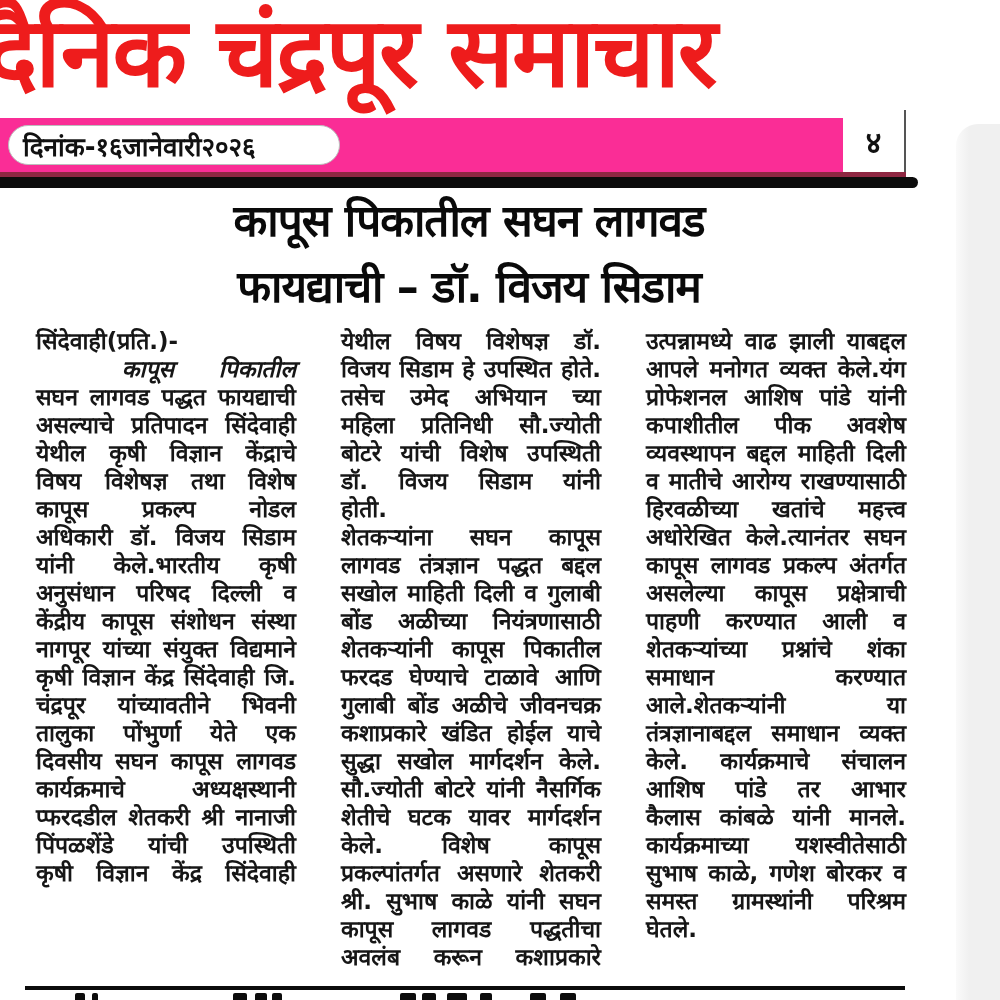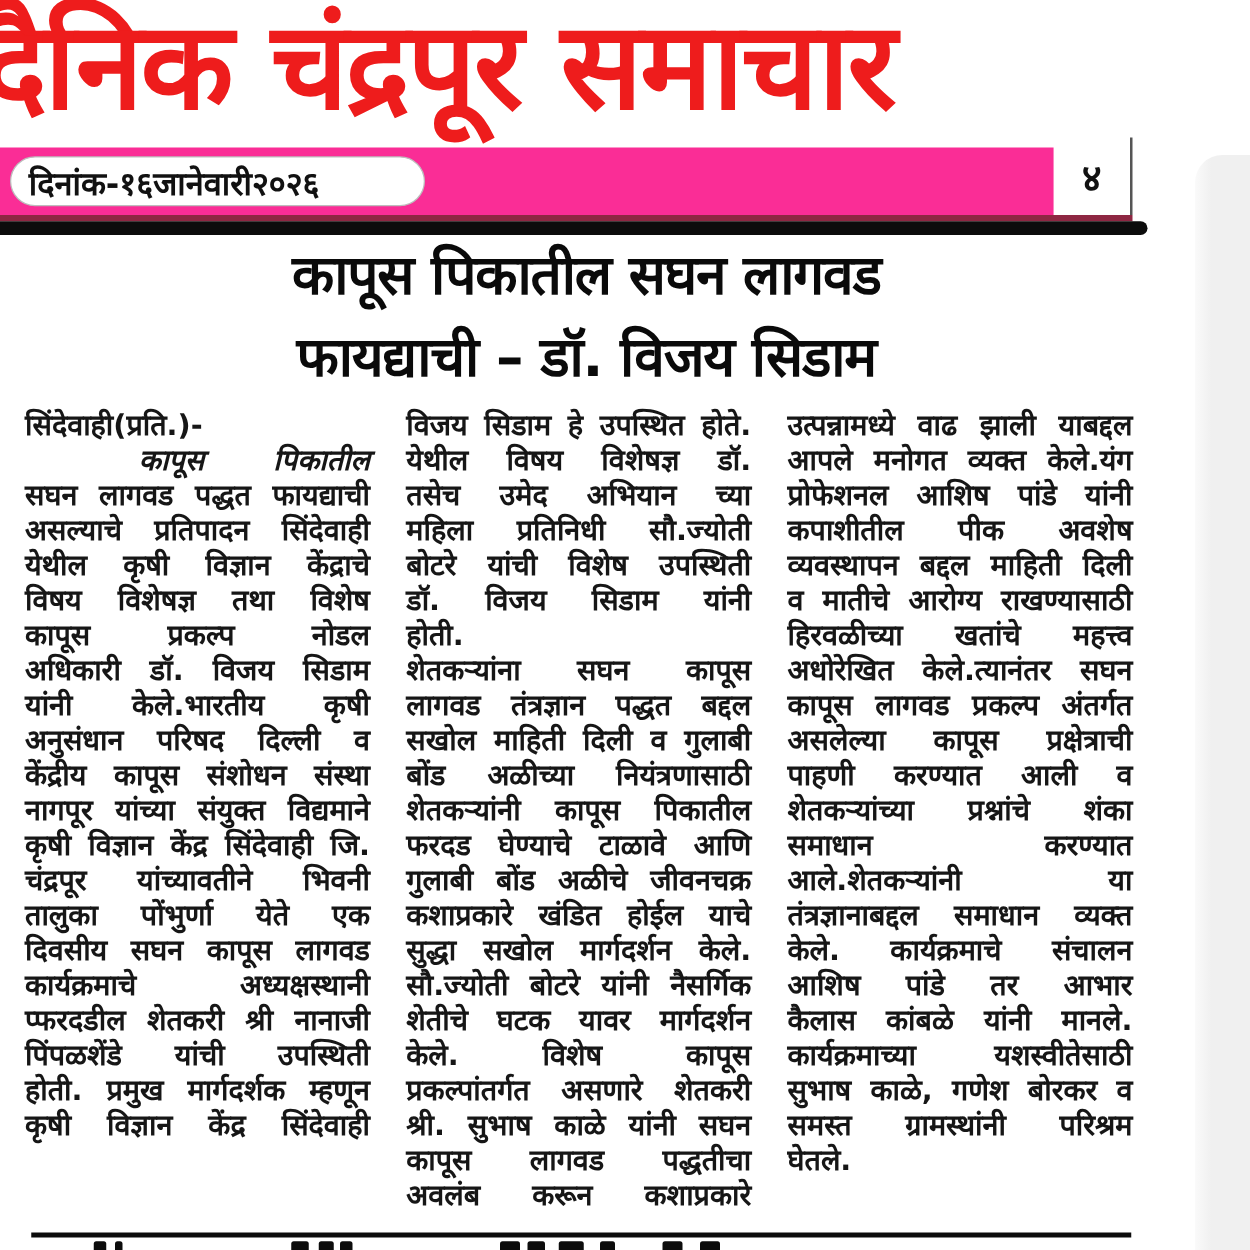--- a/index.html
+++ b/index.html
@@ -34,21 +34,21 @@
   .headline{position:absolute;top:188px;left:0;width:938px;text-align:center;}
   .headline span{
     display:block;font-size:44px;line-height:66px;font-weight:bold;color:#0a0a0a;
     letter-spacing:-1px;
   }
   
   .columns{
     position:absolute;top:327px;left:20px;width:886px;
     display:flex;gap:29px;
   }
-  .col{flex:1;min-width:0;}
+  .col{flex:1;min-width:0;margin-left:16px;}
   .line{
     font-size:23px;line-height:28px;font-weight:600;color:#161616;
     text-align:justify;text-align-last:justify;
     white-space:nowrap;overflow:visible;
   }
   .line{white-space:normal;}
   .line.indent{text-indent:33%;font-style:italic;}
   
   .bottom-rule{position:absolute;top:986px;left:25px;width:880px;height:4px;background:#0c0c0c;}
   .cutoff{position:absolute;top:993px;left:0;width:930px;height:7px;}
@@ -101,26 +101,25 @@
       <div class="line">अनुसंधान परिषद दिल्ली व</div>
       <div class="line">केंद्रीय कापूस संशोधन संस्था</div>
       <div class="line">नागपूर यांच्या संयुक्त विद्यमाने</div>
       <div class="line">कृषी विज्ञान केंद्र सिंदेवाही जि.</div>
       <div class="line">चंद्रपूर यांच्यावतीने भिवनी</div>
       <div class="line">तालुका पोंभुर्णा येते एक</div>
       <div class="line">दिवसीय सघन कापूस लागवड</div>
       <div class="line">कार्यक्रमाचे अध्यक्षस्थानी</div>
       <div class="line">प्फरदडील शेतकरी श्री नानाजी</div>
       <div class="line">पिंपळशेंडे यांची उपस्थिती</div>
-      <div class="line">होती. प्रमुख मार्गदर्शक म्हणून</div>
       <div class="line">कृषी विज्ञान केंद्र सिंदेवाही</div>
     </div>
   <div class="col">
+      <div class="line">येथील विषय विशेषज्ञ डॉ.</div>
       <div class="line">विजय सिडाम हे उपस्थित होते.</div>
-      <div class="line">येथील विषय विशेषज्ञ डॉ.</div>
       <div class="line">तसेच उमेद अभियान च्या</div>
       <div class="line">महिला प्रतिनिधी सौ.ज्योती</div>
       <div class="line">बोटरे यांची विशेष उपस्थिती</div>
       <div class="line">डॉ. विजय सिडाम यांनी</div>
       <div class="line">होती.</div>
       <div class="line">शेतकऱ्यांना सघन कापूस</div>
       <div class="line">लागवड तंत्रज्ञान पद्धत बद्दल</div>
       <div class="line">सखोल माहिती दिली व गुलाबी</div>
       <div class="line">बोंड अळीच्या नियंत्रणासाठी</div>
       <div class="line">शेतकऱ्यांनी कापूस पिकातील</div>

